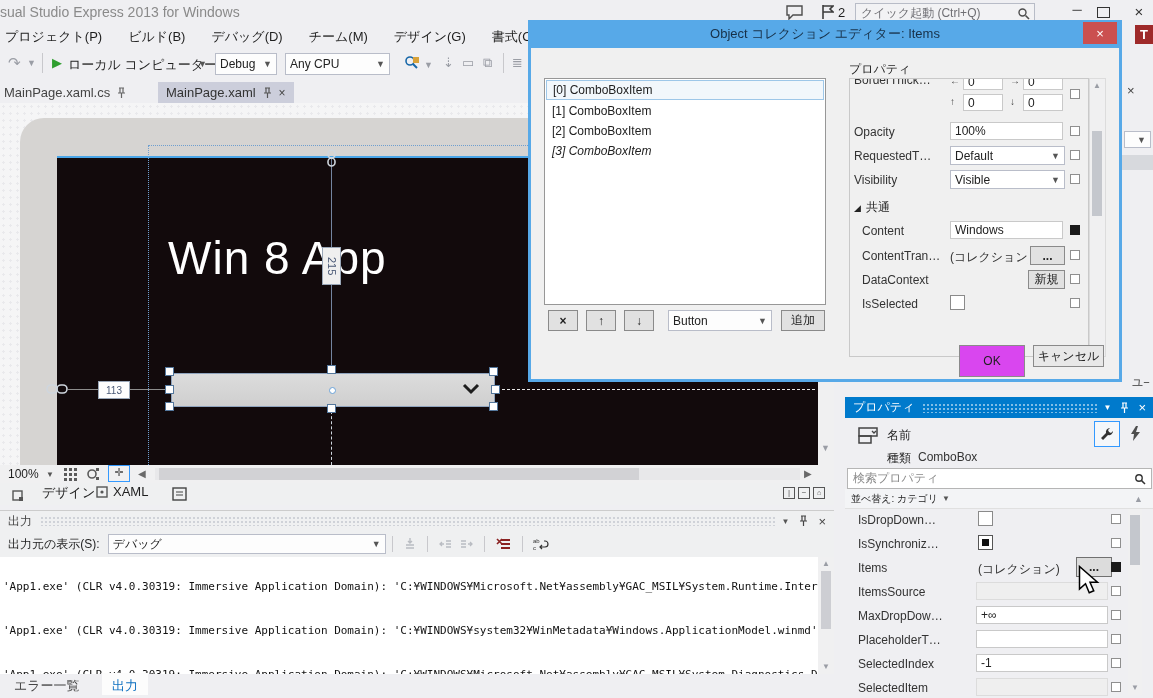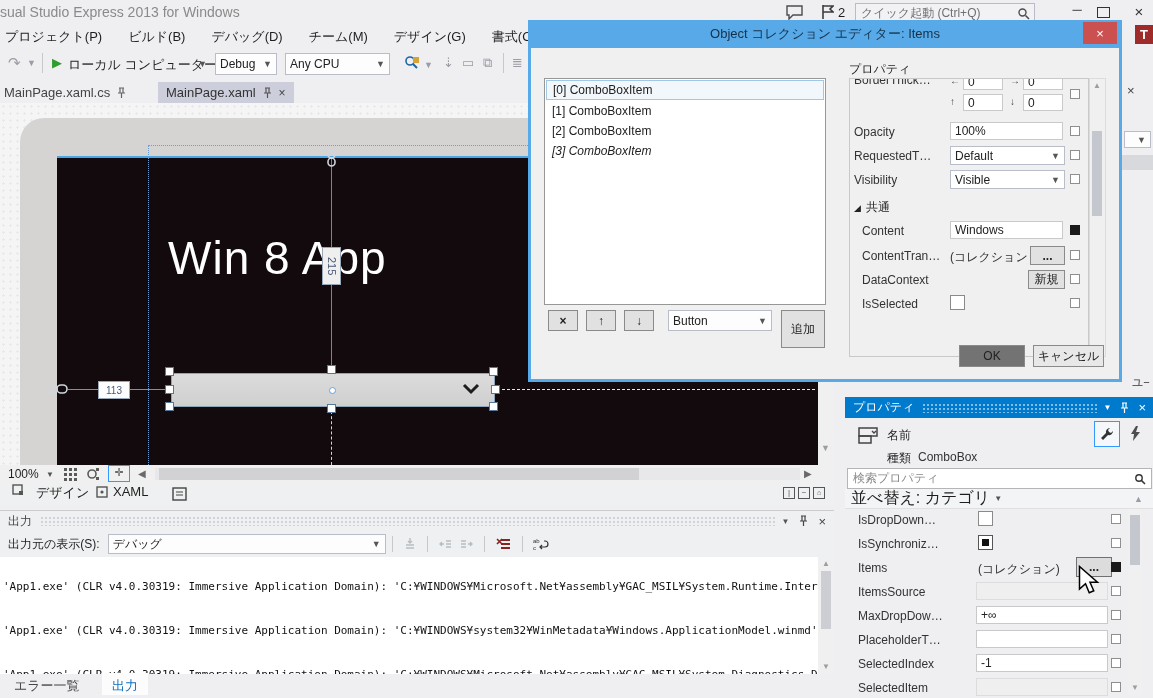--- a/index.html
+++ b/index.html
@@ -179,21 +179,21 @@
       </svg>
     <span class="abs" style="left:108px;top:0px;width:20px;height:15px;border:1px solid #3399ff;color:#444;font-size:11px;text-align:center;">✛</span>
     <span class="abs gicon" style="left:138px;top:3px;font-size:10px;color:#6a6a6a;">◀</span>
     <div class="abs" style="left:155px;top:3px;width:645px;height:12px;background:#e8e8ea;">
       <div style="position:absolute;left:4px;top:0;width:480px;height:12px;background:#d2d2d5;"></div>
     </div>
     <span class="abs gicon" style="left:804px;top:3px;font-size:10px;color:#6a6a6a;">▶</span>
   </div>
 
   <div class="abs" style="left:0;top:483px;width:834px;height:22px;background:#eff0f1;">
-    <div class="abs" style="left:12px;top:1px;display:flex;align-items:flex-start;gap:12px;">
+    <div class="abs" style="left:12px;top:1px;display:flex;align-items:flex-end;gap:18px;">
       <svg width="12" height="12" viewBox="0 0 12 12">
           <rect x="1" y="1" width="9" height="9" fill="none" stroke="#555" stroke-width="1.4"></rect>
           <rect x="7" y="7" width="4" height="4" fill="#555"></rect>
         </svg>
       <span class="txt">デザイン</span>
     </div>
     <div class="abs" style="left:96px;top:1px;display:flex;align-items:center;gap:5px;">
       <svg width="12" height="12" viewBox="0 0 12 12">
           <rect x="1" y="1" width="10" height="10" fill="none" stroke="#555" stroke-width="1.4"></rect>
           <circle cx="6" cy="6" r="1.6" fill="#555"></circle>
@@ -313,21 +313,21 @@
 
     <div class="abs" style="left:2px;top:71px;width:303px;height:19px;background:#fff;border:1px solid #b5b5b5;display:flex;align-items:center;">
       <span style="font-size:12px;color:#8a8a8a;padding-left:5px;flex:1;">検索プロパティ</span>
       <svg width="12" height="12" viewBox="0 0 12 12" style="margin-right:5px;">
           <circle cx="5" cy="5" r="3.2" fill="none" stroke="#333" stroke-width="1.4"></circle>
           <path d="M7.6 7.6 L11 11" stroke="#333" stroke-width="1.5"></path>
         </svg>
     </div>
 
     <div class="abs" style="left:0;top:92px;width:308px;height:19px;background:#f3f4f6;border-bottom:1px solid #e0e0e0;display:flex;align-items:center;">
-      <span class="txt" style="padding-left:6px;font-size:16px;">並べ替え: カテゴリ</span>
+      <span class="txt" style="padding-left:6px;font-size:10px;">並べ替え: カテゴリ</span>
       <span style="font-size:8px;color:#555;margin-left:4px;">▼</span>
       <span style="margin-left:auto;margin-right:10px;color:#9a9da5;font-size:9px;">▲</span>
     </div>
 
     <div class="abs prop-label" style="left:13px;top:116px;width:112px;">IsDropDown…</div>
     <div class="abs" style="left:133px;top:114px;width:13px;height:13px;background:#fff;border:1px solid #8a8a8a;"></div>
     <div class="abs marker" style="left:266px;top:117px;"></div>
 
     <div class="abs prop-label" style="left:13px;top:140px;width:112px;">IsSynchroniz…</div>
     <div class="abs" style="left:133px;top:138px;width:13px;height:13px;background:#fff;border:1px solid #555;display:flex;align-items:center;justify-content:center;">
@@ -379,21 +379,21 @@
       <div style="padding:3px 7px;">[2] ComboBoxItem</div>
       <div style="padding:3px 7px;font-style:italic;">[3] ComboBoxItem</div>
     </div>
     <div class="abs btn" style="left:17px;top:287px;width:30px;height:21px;font-weight:bold;">×</div>
     <div class="abs btn" style="left:55px;top:287px;width:30px;height:21px;">↑</div>
     <div class="abs btn" style="left:93px;top:287px;width:30px;height:21px;">↓</div>
     <div class="abs combo" style="left:137px;top:287px;width:104px;height:21px;">
       <span>Button</span>
         <span class="dd">▼</span>
     </div>
-    <div class="abs btn" style="left:250px;top:287px;width:44px;height:38px;text-align:right;">追加</div>
+    <div class="abs btn" style="left:250px;top:287px;width:44px;height:21px;text-align:right;">追加</div>
 
     <span class="abs txt" style="left:318px;top:38px;font-size:12px;">プロパティ</span>
     <div class="abs" style="left:318px;top:55px;width:238px;height:277px;background:#f0f0f0;border:1px solid #c9c9c9;overflow:hidden;">
 
       <div class="abs prop-label" style="left:4px;top:-6px;width:95px;">BorderThick…</div>
       <span class="abs gicon" style="left:100px;top:-4px;color:#444;font-size:10px;">←</span>
       <div class="abs field" style="left:113px;top:-6px;width:40px;height:17px;">0</div>
       <span class="abs gicon" style="left:160px;top:-4px;color:#444;font-size:10px;">→</span>
       <div class="abs field" style="left:173px;top:-6px;width:40px;height:17px;">0</div>
       <span class="abs gicon" style="left:100px;top:17px;color:#444;font-size:10px;">↑</span>
@@ -441,21 +441,21 @@
       <div class="abs prop-label" style="left:12px;top:218px;width:88px;">IsSelected</div>
       <div class="abs" style="left:100px;top:216px;width:13px;height:13px;background:#fff;border:1px solid #8a8a8a;"></div>
       <div class="abs marker" style="left:220px;top:219px;"></div>
     </div>
     <div class="abs" style="left:558px;top:55px;width:15px;height:277px;background:#f0f0f1;border:1px solid #dcdcdc;">
       <span class="abs" style="left:3px;top:2px;color:#9a9da5;font-size:8px;">▲</span>
       <div style="position:absolute;left:2px;top:52px;width:10px;height:85px;background:#c4c7cd;"></div>
       <span class="abs" style="left:3px;top:264px;color:#9a9da5;font-size:8px;">▼</span>
     </div>
 
-    <div class="abs btn" style="left:428px;top:322px;width:66px;height:22px;background:#737373;">OK</div>
+    <div class="abs btn" style="left:428px;top:322px;width:66px;height:32px;background:#d946ef;">OK</div>
     <div class="abs btn" style="left:502px;top:322px;width:71px;height:22px;background:#e8e8e8;">キャンセル</div>
   </div>
 
   <svg class="abs" style="left:1078px;top:565px;z-index:50;" width="24" height="30" viewBox="0 0 16 20">
       <path d="M1 1 L1 16 L5 12.5 L7.5 18.5 L10.5 17.2 L8 11.5 L13 11.5 Z" fill="#fff" stroke="#000" stroke-width="1"></path>
     </svg>
 
 </div>
 
 </body></html>

